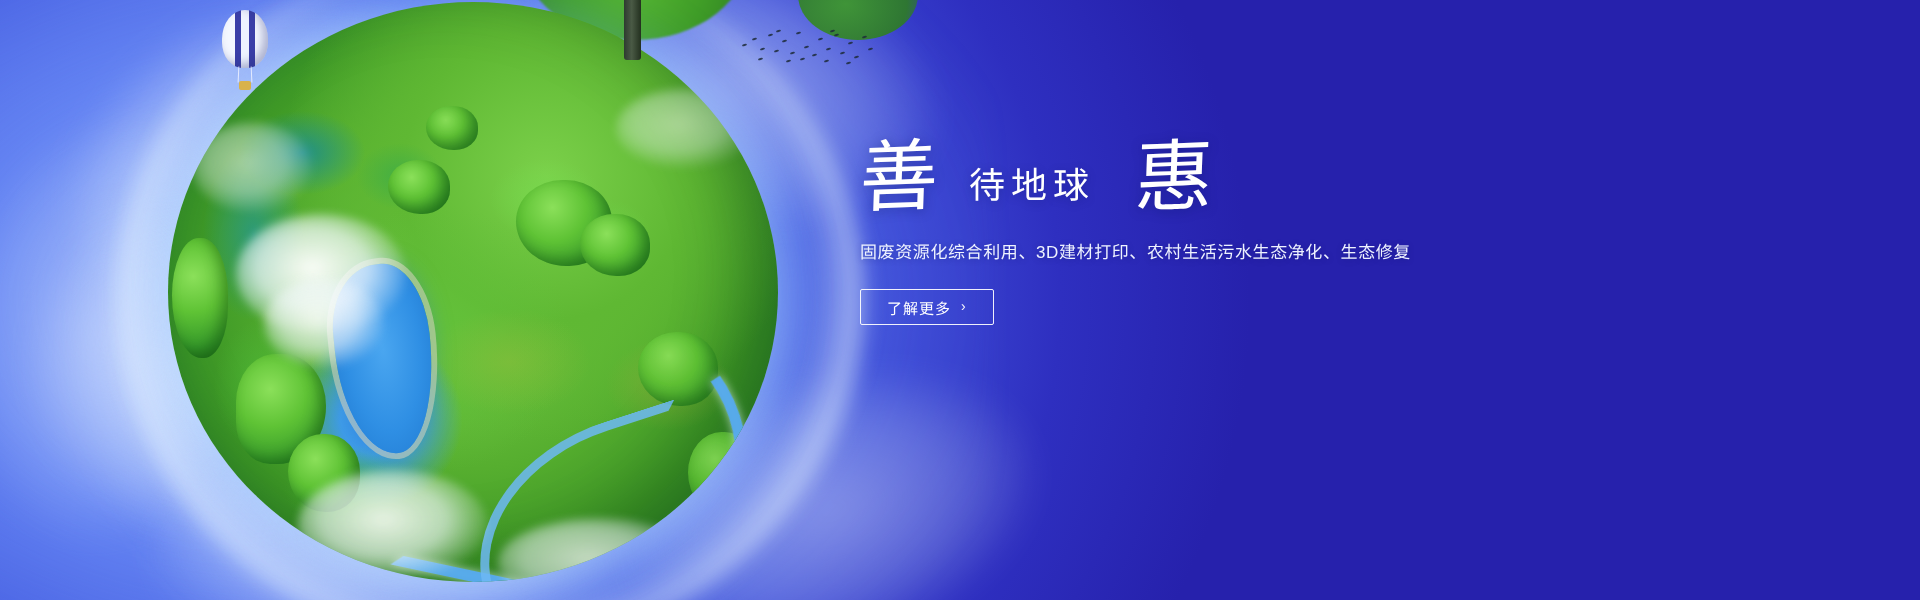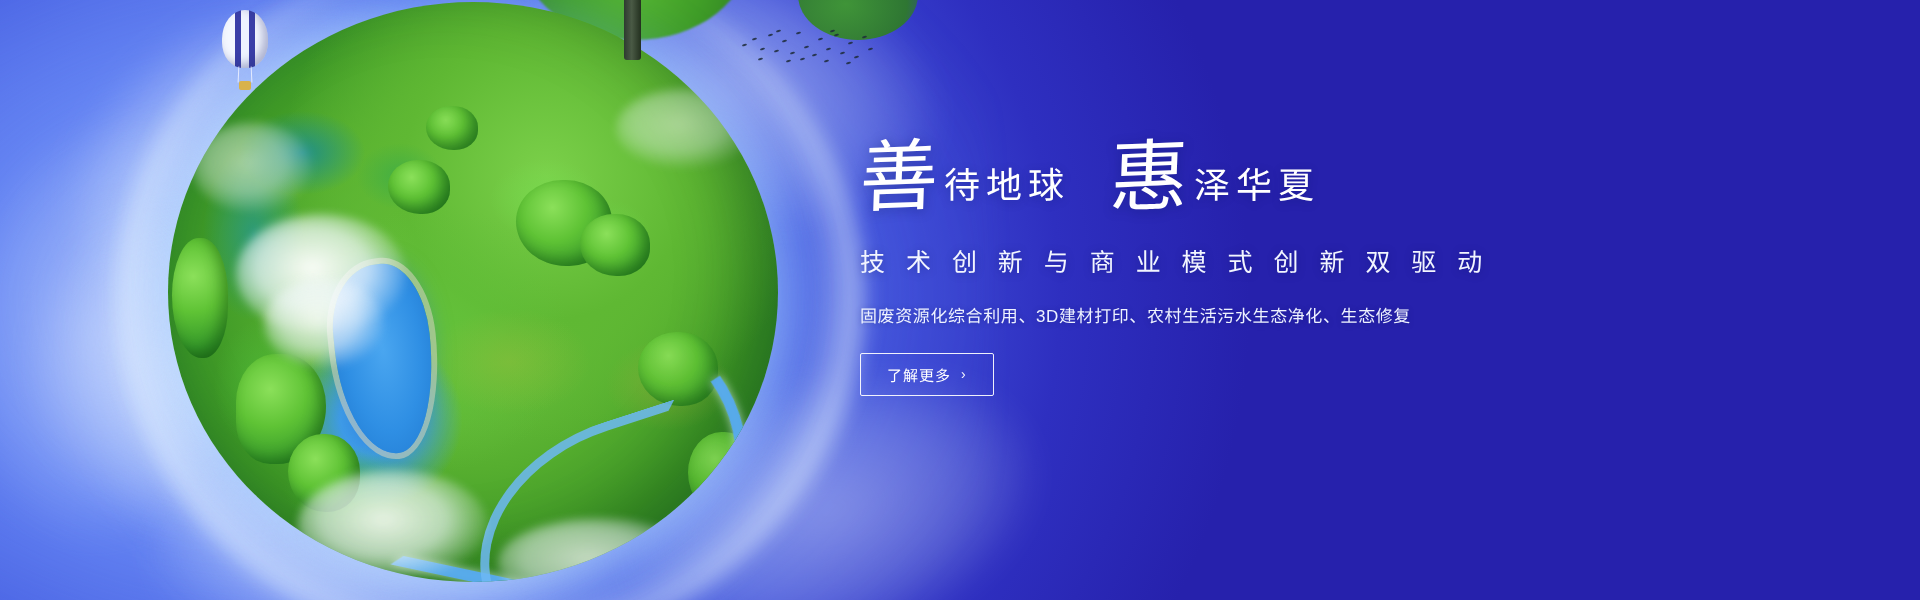--- a/index.html
+++ b/index.html
@@ -219,20 +219,21 @@
     transform:skewX(-4deg) rotate(-2deg);
     margin-right:6px;
   }
   .cal-rest {
     font-family:Liberation Serif, serif;
     font-size:36px;
     line-height:1;
     letter-spacing:6px;
     padding-bottom:10px;
     text-shadow:0 2px 10px rgba(10,20,90,.30);
+    margin-left:25px;
   }
 
   .subtitle {
     margin-top:28px;
     font-size:25px;
     letter-spacing:7px;
     font-weight:400;
     color:#f2f5ff;
     text-shadow:0 1px 8px rgba(10,20,90,.35);
   }
@@ -245,21 +246,21 @@
     text-shadow:0 1px 6px rgba(10,20,90,.3);
   }
 
   .cta {
     display:inline-flex;
     align-items:center;
     justify-content:center;
     gap:10px;
     margin-top:26px;
     padding:0 26px;
-    height:43px;
+    height:36px;
     min-width:116px;
     border:1px solid rgba(255,255,255,.92);
     border-radius:2px;
     background:transparent;
     color:#ffffff;
     font-size:15px;
     letter-spacing:1px;
     cursor:pointer;
     font-family:"Liberation Sans","DejaVu Sans",sans-serif;
   }
@@ -348,25 +349,23 @@
 
   <div class="content">
 
     <div class="headline">
       <span class="phrase">
         <span class="cal-big">善</span>
         <span class="cal-rest">待地球</span>
       </span>
       <span class="phrase">
         <span class="cal-big">惠</span>
-        <span class="cal-rest">泽华夏</span>
       </span>
     </div>
 
-    <div class="subtitle">技 术 创 新 与 商 业 模 式 创 新 双 驱 动</div>
 
     <div class="desc">固废资源化综合利用、3D建材打印、农村生活污水生态净化、生态修复</div>
 
     <button class="cta">
       <span>了解更多</span>
       <span class="chev">›</span>
     </button>
 
   </div>
 </div>

